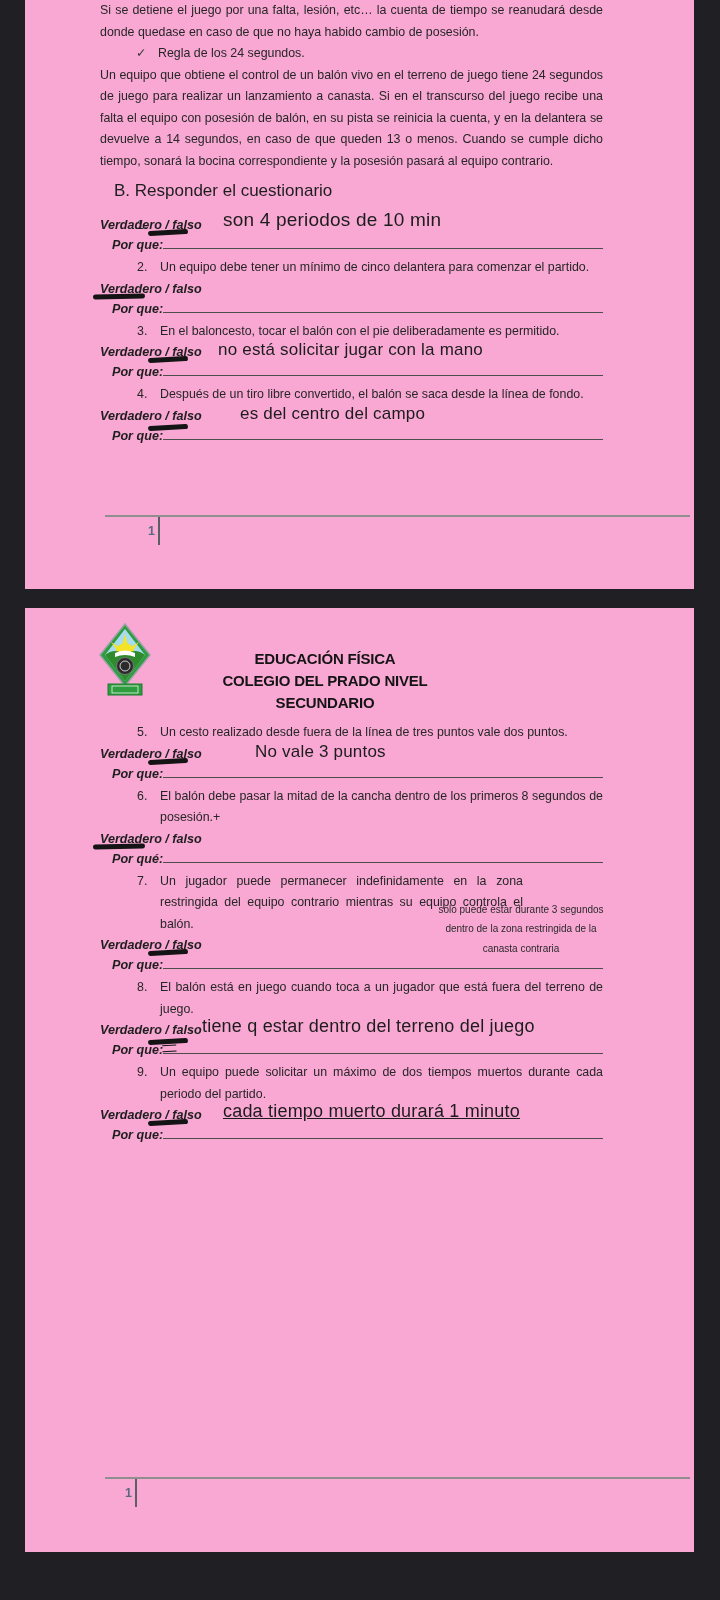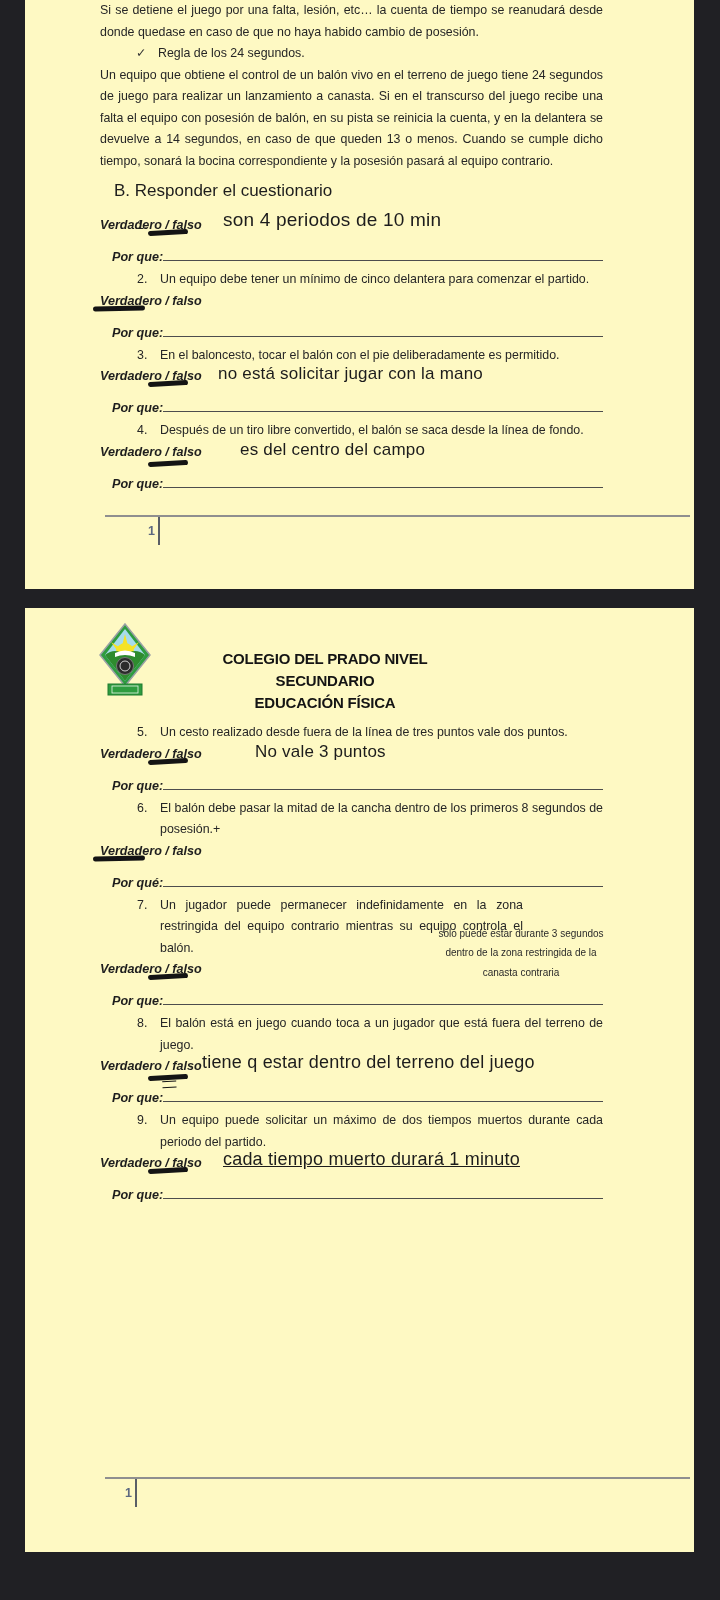--- a/index.html
+++ b/index.html
@@ -8,21 +8,21 @@
     position:relative;
     background:#202024;
     font-family:"Liberation Sans", sans-serif;
     color:#222;
     overflow:hidden;
   }
   .page {
     position:absolute;
     left:25px;
     width:669px;
-    background:#fef9c3;
+    background:#f9a8d4;
   }
   #page1 { top:0; height:589px; }
   #page2 { top:608px; height:944px; }
 
   .content {
     position:relative;
     padding-left:75px;
     padding-right:91px;
     font-size:12.4px;
     line-height:21.5px;
@@ -44,21 +44,21 @@
   .q-line { position:relative; padding-left:60px; text-align:justify; }
   .q-num { position:absolute; left:37px; }
 
   .tf-line { position:relative; height:20px; }
   .tf-label {
     position:absolute; left:0; top:0;
     font-weight:bold; font-style:italic; font-size:12.6px;
     color:#1e1e1e;
   }
   .porque-line {
-    position:relative; height:20px; margin-top:12px;
+    position:relative; height:20px; margin-top:0;
     display:flex; align-items:baseline;
     padding-left:12px;
   }
   .pq-label { font-weight:bold; font-style:italic; font-size:12.6px; color:#1e1e1e; white-space:nowrap; }
   .blank-line { flex:1; border-bottom:1.2px solid #4d4d4d; height:14px; }
 
   
   .hand {
     position:absolute; top:-3px;
     font-size:17px; color:#1c1c1c;
@@ -220,22 +220,22 @@
           </g>
           <path d="M7,33 Q17,25 27,33 Q37,25 47,33 L27,59 Z" fill="#2e8b2e"></path>
           <path d="M17,31 Q27,26 37,31 L37,35 Q27,31 17,35 Z" fill="#ffffff"></path>
           <circle cx="27" cy="44" r="8.5" fill="#2b2b2b" stroke="#777" stroke-width="1"></circle>
           <circle cx="27" cy="44" r="5" fill="none" stroke="#cfcfcf" stroke-width="1"></circle>
           <rect x="10" y="62" width="34" height="11" fill="#2e9c3f" stroke="#1f7a30" stroke-width="1"></rect>
           <rect x="14" y="64" width="26" height="7" fill="none" stroke="#e8f5e9" stroke-width="0.8"></rect>
         </svg>
       </span>
       <div class="title-block">
+        <div>EDUCACIÓN FÍSICA</div>
         <div>COLEGIO DEL PRADO NIVEL SECUNDARIO</div>
-        <div>EDUCACIÓN FÍSICA</div>
       </div>
     </div>
 
     <section class="q-block">
       <div class="q-line">
         <span class="q-num">5.</span>
         <span>Un cesto realizado desde fuera de la línea de tres puntos vale dos puntos.</span>
       </div>
       <div class="tf-line mark-falso">
         <span class="tf-label">Verdadero / falso</span>

